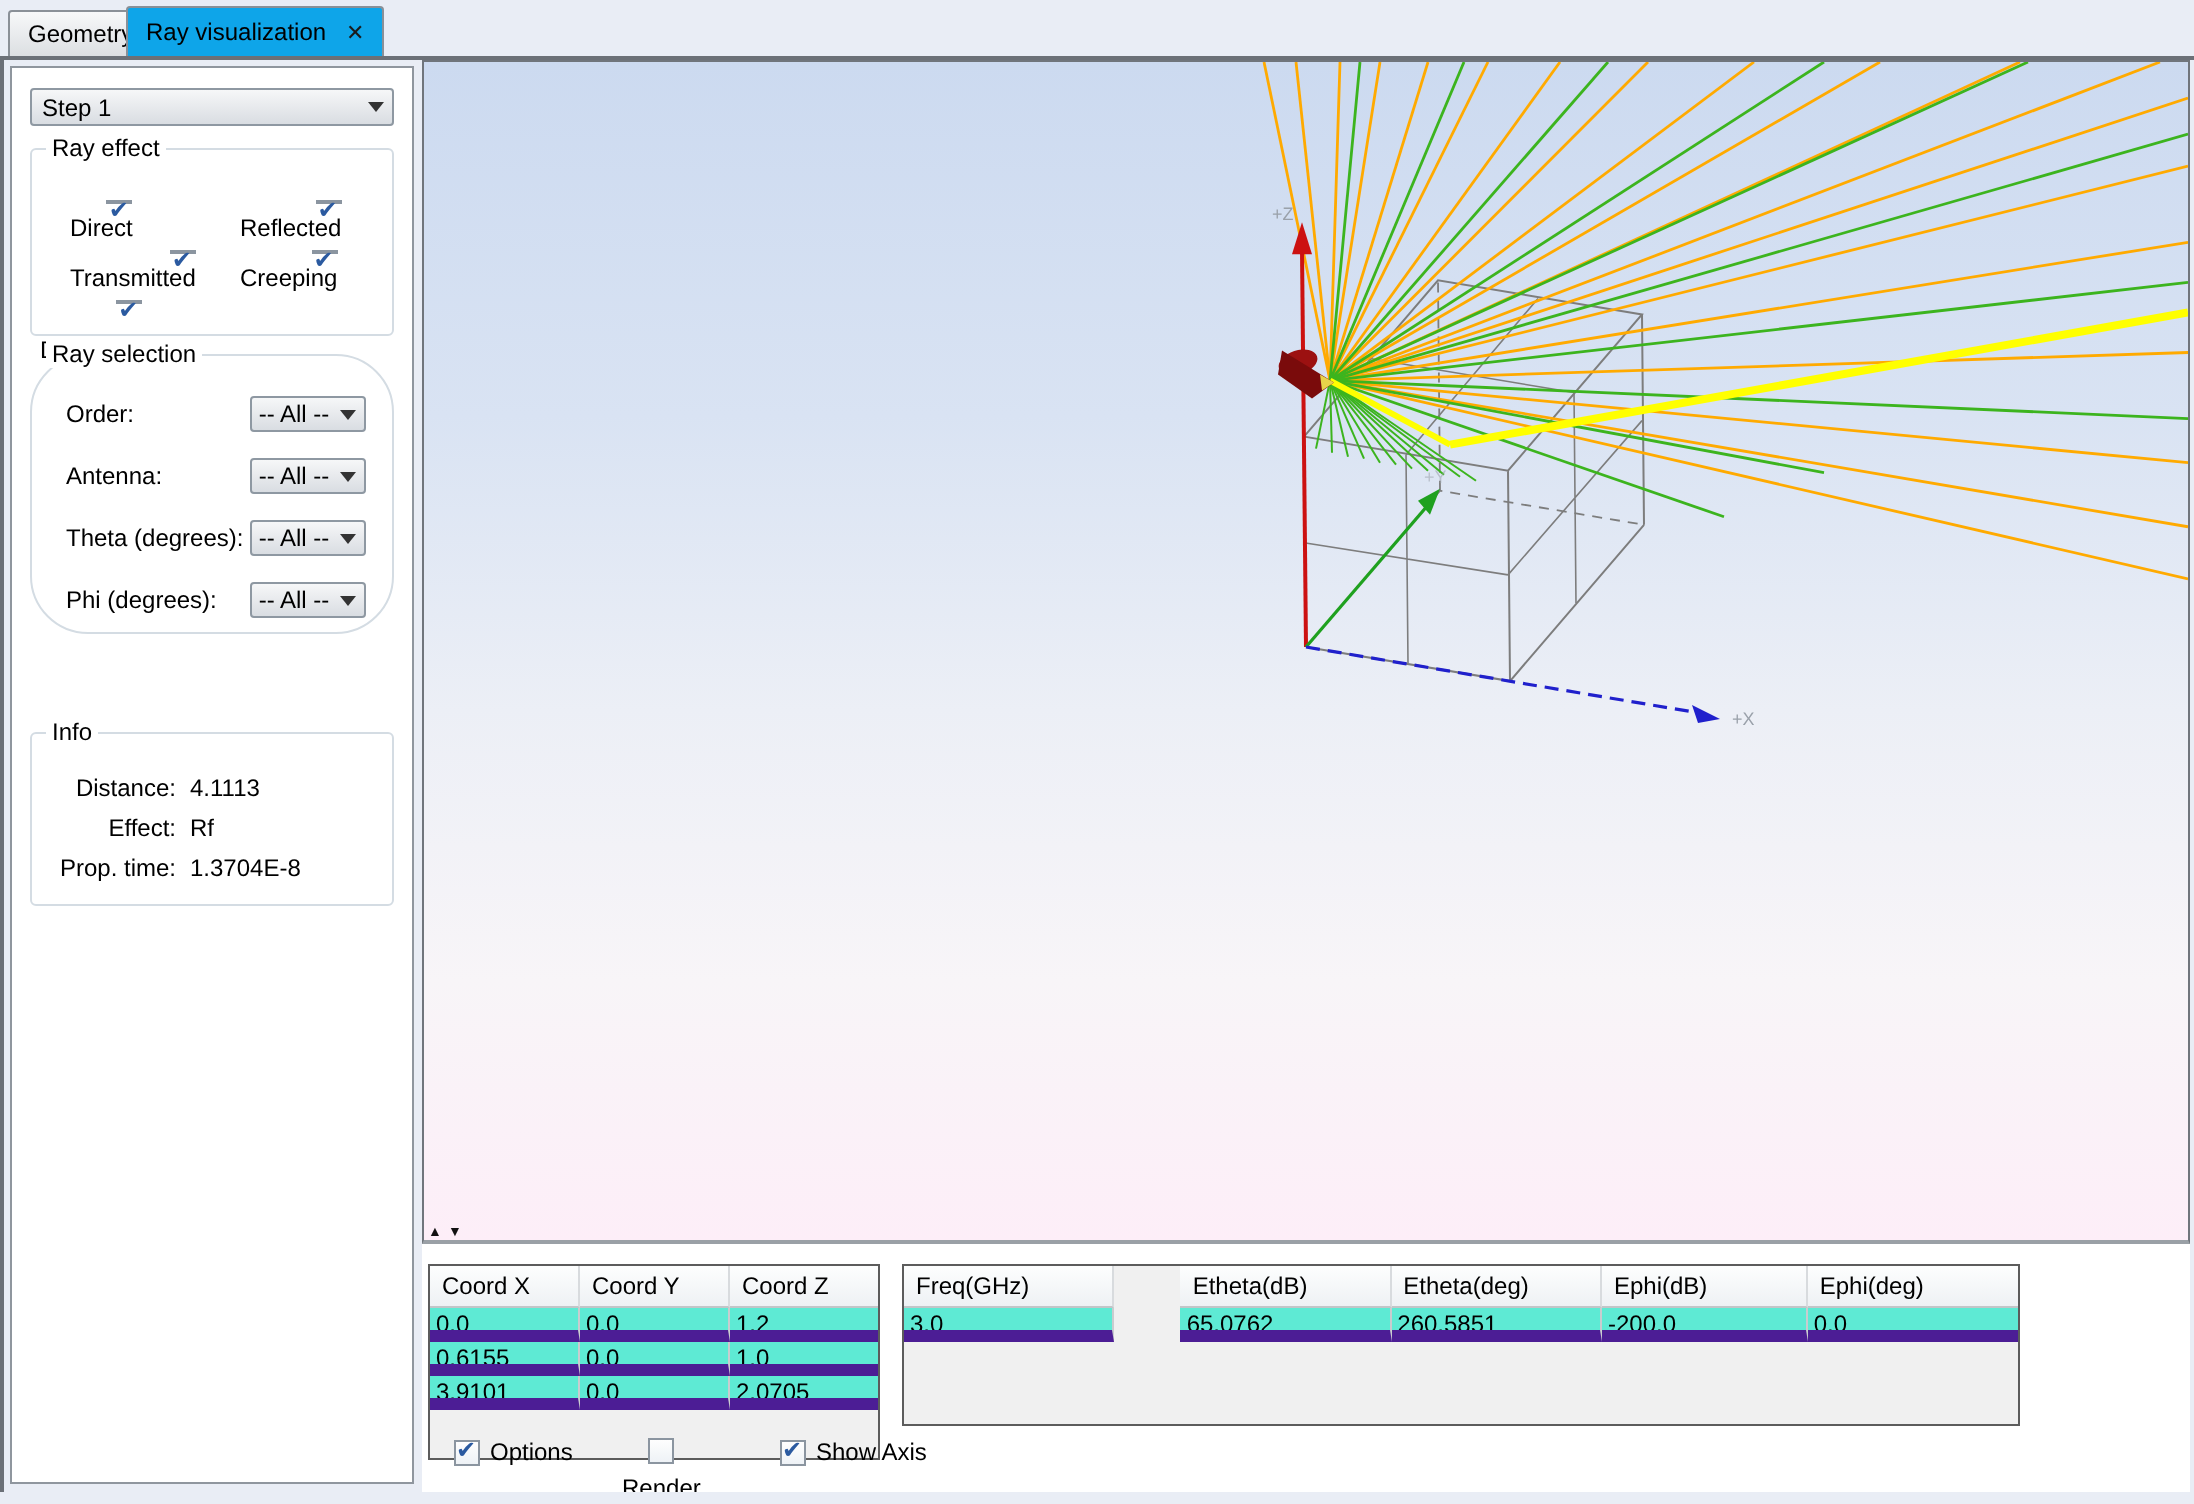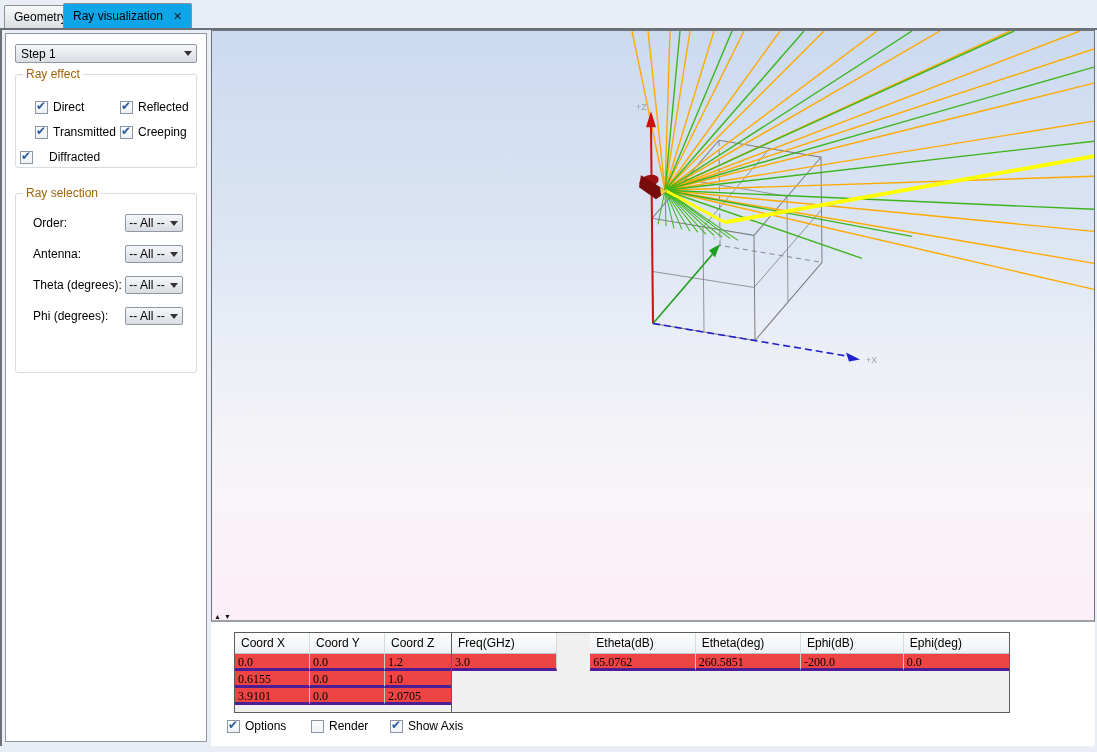--- a/index.html
+++ b/index.html
@@ -26,30 +26,30 @@
   .combo { position:absolute; height:19px; border:1px solid #8e98a2; border-radius:2px;
            background:linear-gradient(#f6f7f8,#e9ebee 45%,#d9dde2); display:flex; align-items:center;
            cursor:default; }
   .combo .txt { flex:1; padding-left:5px; overflow:hidden; white-space:nowrap; }
   .combo .arr { width:16px; display:flex; justify-content:center; }
   .combo .arr::after { content:""; border-left:4px solid transparent; border-right:4px solid transparent;
                        border-top:5px solid #333; }
   .combo-step { left:9px; top:10px; width:182px; }
 
   .group { position:absolute; left:9px; width:182px; border:1px solid #d4dce3; border-radius:3px; }
-  .group-label { position:absolute; top:-8px; left:7px; background:#fff; padding:0 3px; color:#a16207; }
+  .group-label { position:absolute; top:-8px; left:7px; background:#fff; padding:0 3px; color:#000000; }
   .g-ray-effect { top:40px; height:94px; }
-  .g-ray-selection { top:159px; height:180px; }
+  .g-ray-selection { top:143px; height:140px;border-radius:29px; }
   .g-info { top:332px; height:87px; }
 
   .cb { display:inline-block; width:13px; height:13px; border:1px solid #8b95a0;
         background:linear-gradient(#fefefe,#eef2f6); position:relative; vertical-align:middle; cursor:default; }
   .cb.checked::after { content:"✔"; position:absolute; top:-3px; left:0px; font-size:12px;
                        font-weight:bold; color:#2b5aa0; }
-  .cb-item { position:absolute; display:flex; align-items:flex-end; gap:5px; height:14px; }
+  .cb-item { position:absolute; display:flex; align-items:flex-end; gap:5px; height:14px;flex-direction:column; }
   .cb-item .lbl { white-space:nowrap; }
 
   .sel-row-label { position:absolute; left:17px; white-space:nowrap; }
   .combo-small { width:58px; height:18px; left:109px; }
   .combo-small .txt { text-align:center; padding-left:2px; }
 
   .info-row { position:absolute; left:0; width:100%; height:14px; }
   .info-row .ilabel { position:absolute; left:0; width:72px; text-align:right; }
   .info-row .ivalue { position:absolute; left:79px; }
 
@@ -57,27 +57,27 @@
   .viewport { position:absolute; left:209px; top:0; width:884px; height:592px;
               border:1px solid #70757c; border-bottom:2px solid #9aa0a6;
               background:linear-gradient(180deg,#ccdaf0 0%,#d9e3f3 30%,#eceff6 55%,#f8f5f8 78%,#fdeef8 100%); }
   .viewport svg { position:absolute; left:0; top:0; width:100%; height:100%; }
   .splitter-arrows { position:absolute; left:2px; bottom:0px; font-size:7px; color:#111;
                      letter-spacing:3px; cursor:pointer; line-height:7px; }
 
   
   .bottom-panel { position:absolute; left:209px; top:592px; width:884px; height:124px; background:#fff; }
   .tbl { position:absolute; border:1px solid #5c5c5c; background:#f0f0f0; display:flex; flex-direction:column; }
-  .tbl-coord { left:23px; top:10px; width:226px; height:81px; }
+  .tbl-coord { left:3px; top:10px; width:226px; height:98px; }
   .tbl-field { left:240px; top:10px; width:559px; height:81px; }
   .tr { display:flex; }
   .th { height:21px; background:linear-gradient(#fdfefe,#eef1f4); border-right:1px solid #d8dbde;
         border-bottom:1px solid #c2c5c8; padding:3px 0 0 6px; overflow:hidden; white-space:nowrap; }
-  .td { height:17px; background:#ef4444; border-right:1px solid #c9cccf; border-bottom:3px solid #4c1d95;
-        padding:1px 0 0 3px; overflow:hidden; white-space:nowrap;font-family:Liberation Serif, serif; }
+  .td { height:17px; background:#5eead4; border-right:1px solid #c9cccf; border-bottom:6px solid #4c1d95;
+        padding:1px 0 0 3px; overflow:hidden; white-space:nowrap; }
   .c75 { width:75px; } .c75e { width:74px; border-right:none; }
   .f0 { width:126px; } .f1 { width:126px;margin-left:33px; } .f2 { width:126px; } .f3 { width:123px; }
   .f4 { width:126px; border-right:none; }
   .filler { flex:1; background:#f0f0f0; }
 
   .bb-cb { position:absolute; top:97px; display:flex; align-items:center; gap:5px; }
 
   .bottom-strip { position:absolute; top:746px; left:0; width:1097px; height:6px; background:#e9edf5; }
 </style>
 </head>
@@ -144,20 +144,35 @@
         <span class="txt">-- All --</span>
         <span class="arr"></span>
       </div>
       <span class="sel-row-label" style="top:115px;">Phi (degrees):</span>
       <div class="combo combo-small" style="top:113px;">
         <span class="txt">-- All --</span>
         <span class="arr"></span>
       </div>
     </div>
 
+    <div class="group g-info">
+      <span class="group-label">Info</span>
+      <div class="info-row" style="top:20px;">
+        <span class="ilabel">Distance:</span>
+        <span class="ivalue">4.1113</span>
+      </div>
+      <div class="info-row" style="top:40px;">
+        <span class="ilabel">Effect:</span>
+        <span class="ivalue">Rf</span>
+      </div>
+      <div class="info-row" style="top:60px;">
+        <span class="ilabel">Prop. time:</span>
+        <span class="ivalue">1.3704E-8</span>
+      </div>
+    </div>
   </div>
 
   <div class="viewport">
     <svg viewBox="0 0 882 588" preserveAspectRatio="none">
 
       <g fill="none" stroke-width="1" stroke="#7d7d7d">
         <path d="M441,292 L543,309 L610,231 M441,292 L440,187 L542,204 L609,126 L507,109 L440,187 M543,309 L542,204 M610,231 L609,126"></path>
         <path d="M492,300 L491,196 M440,240 L542,256 M576,270 L575,165 M542,256 L609,179 M473,148 L575,165 M491,196 L557,118" stroke-width="0.8"></path>
         <path d="M441,292 L508,214 L610,231 M508,214 L507,109" stroke-dasharray="5,4" stroke-width="0.9"></path>
       </g>
@@ -282,21 +297,21 @@
         <div class="td f3">-200.0</div>
         <div class="td f4">0.0</div>
       </div>
       <div class="filler"></div>
     </div>
 
     <div class="bb-cb" style="left:16px;">
       <span class="cb checked"></span>
       <span>Options</span>
     </div>
-    <div class="bb-cb" style="left:100px;">
+    <div class="bb-cb" style="left:100px;flex-direction:column;">
       <span class="cb"></span>
       <span>Render</span>
     </div>
     <div class="bb-cb" style="left:179px;">
       <span class="cb checked"></span>
       <span>Show Axis</span>
     </div>
   </div>
 </div>
 

